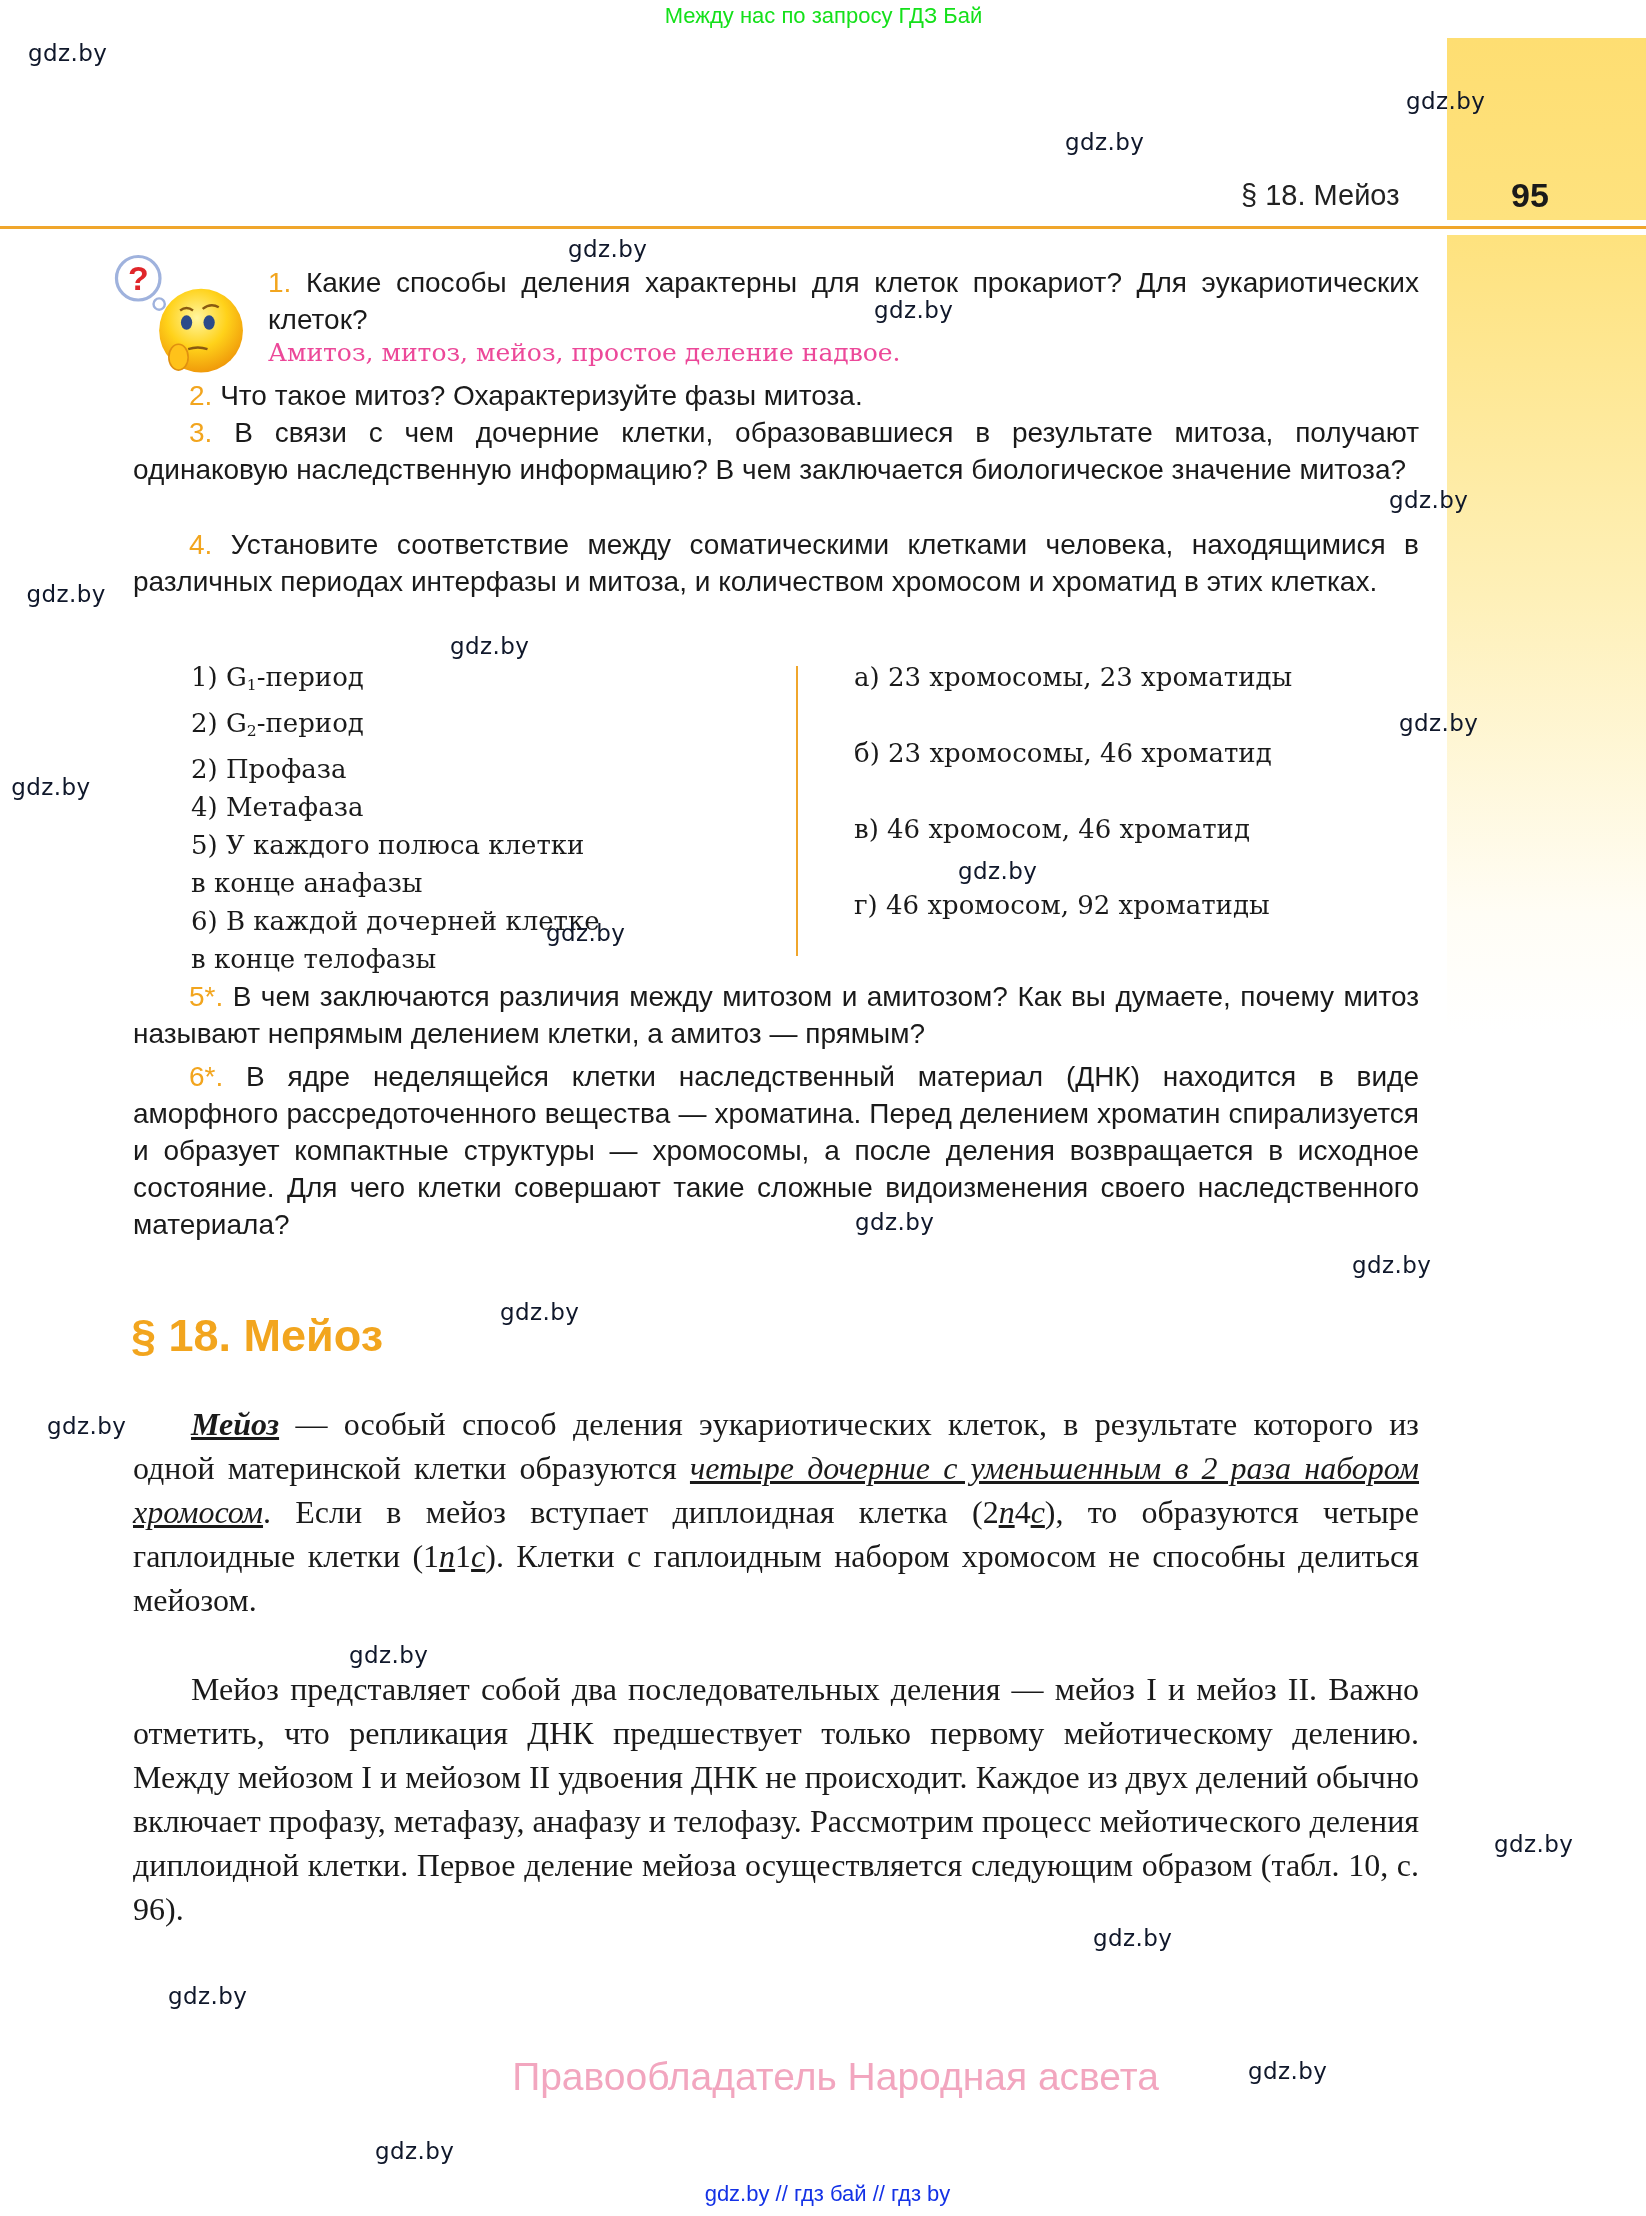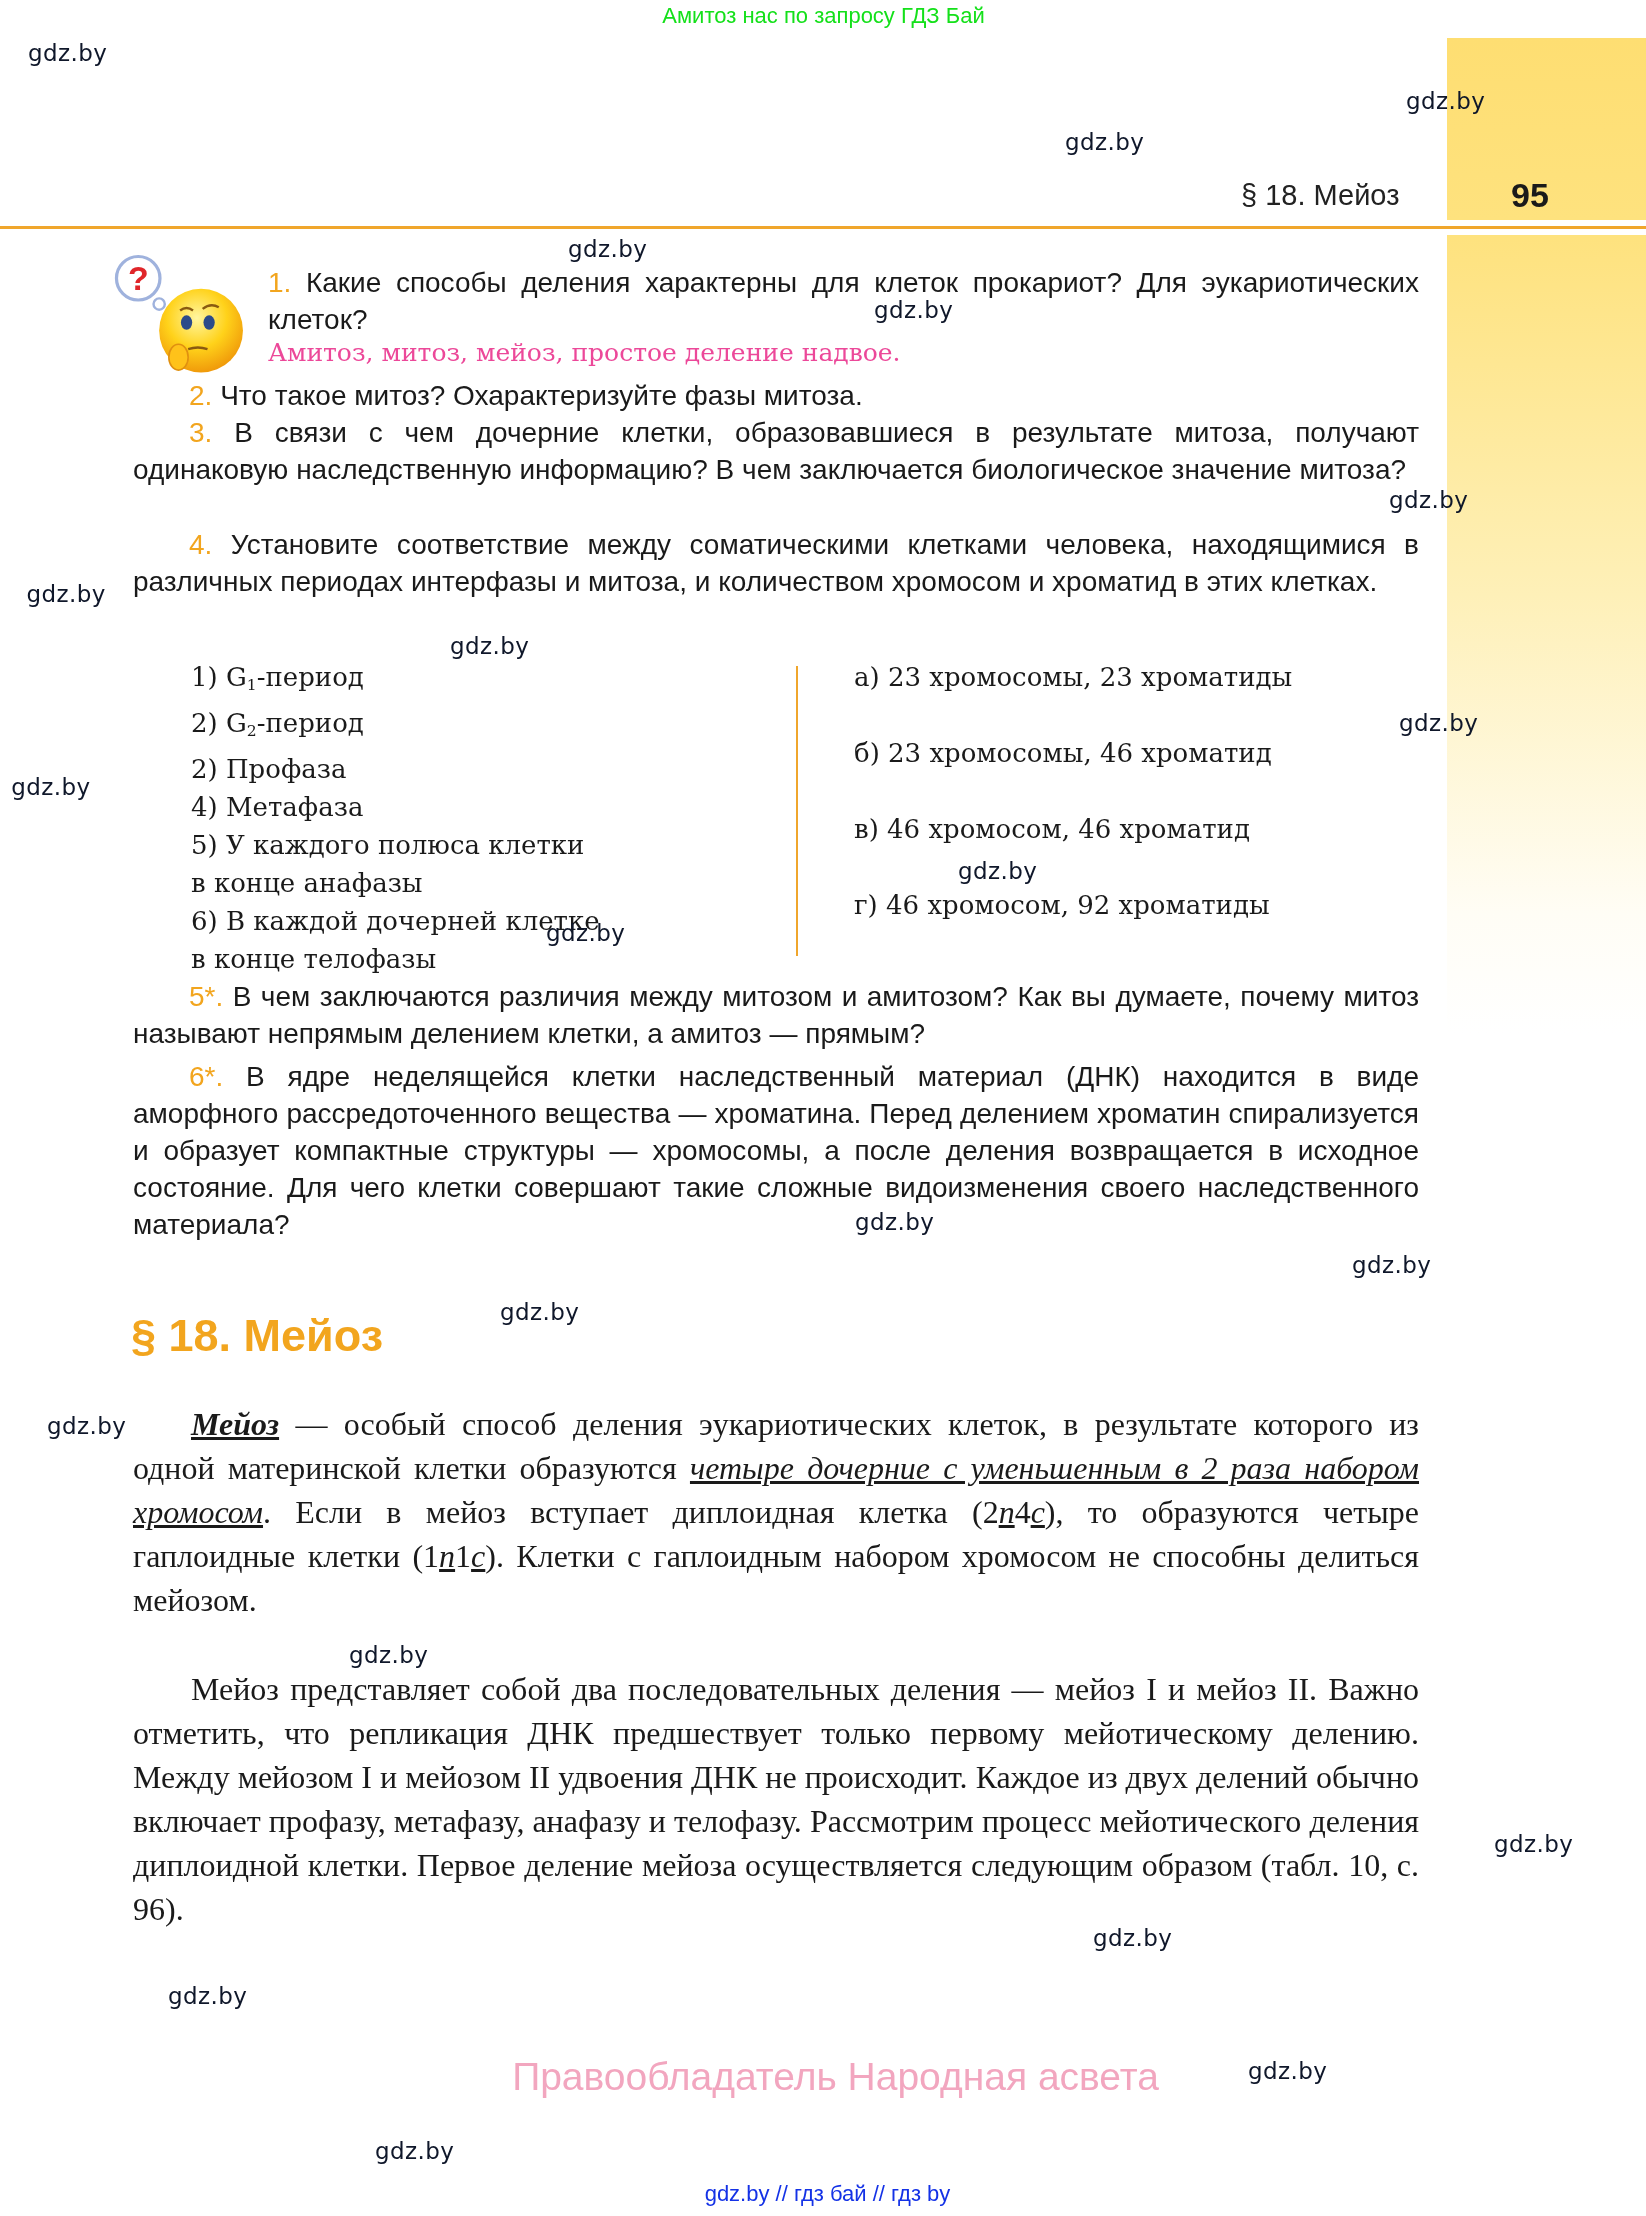--- a/index.html
+++ b/index.html
@@ -21,21 +21,21 @@
   .body-text { font-family:"Liberation Serif", serif; font-size:32px; line-height:44px; text-align:justify; color:#1a1a1a; }
   .body-text i { font-style:italic;text-decoration:underline; }
   .copyright { left:0; width:1647px; top:2055px; text-align:center; font-size:39px; color:#f2a6bf;margin-left:12px; }
   .footer-links { left:4px; width:1647px; top:2181px; text-align:center; font-size:22px; color:#1432e6; }
   .icon-wrap { left:106px; top:254px; width:145px; height:121px; }
   sub { font-size:0.6em; vertical-align:-0.25em; }
 </style>
 </head>
 <body>
 
-<div class="abs top-banner">Амитоз нас по запросу ГДЗ Бай</div>
+<div class="abs top-banner">Между нас по запросу ГДЗ Бай</div>
 
 <div class="abs band-top"></div>
 <div class="abs band-low"></div>
 
 <div class="abs running-head">§ 18. Мейоз</div>
 <div class="abs page-number">95</div>
 <div class="abs header-rule"></div>
 
 <div class="abs icon-wrap">
   <svg width="145" height="121" viewBox="0 0 180 150">

